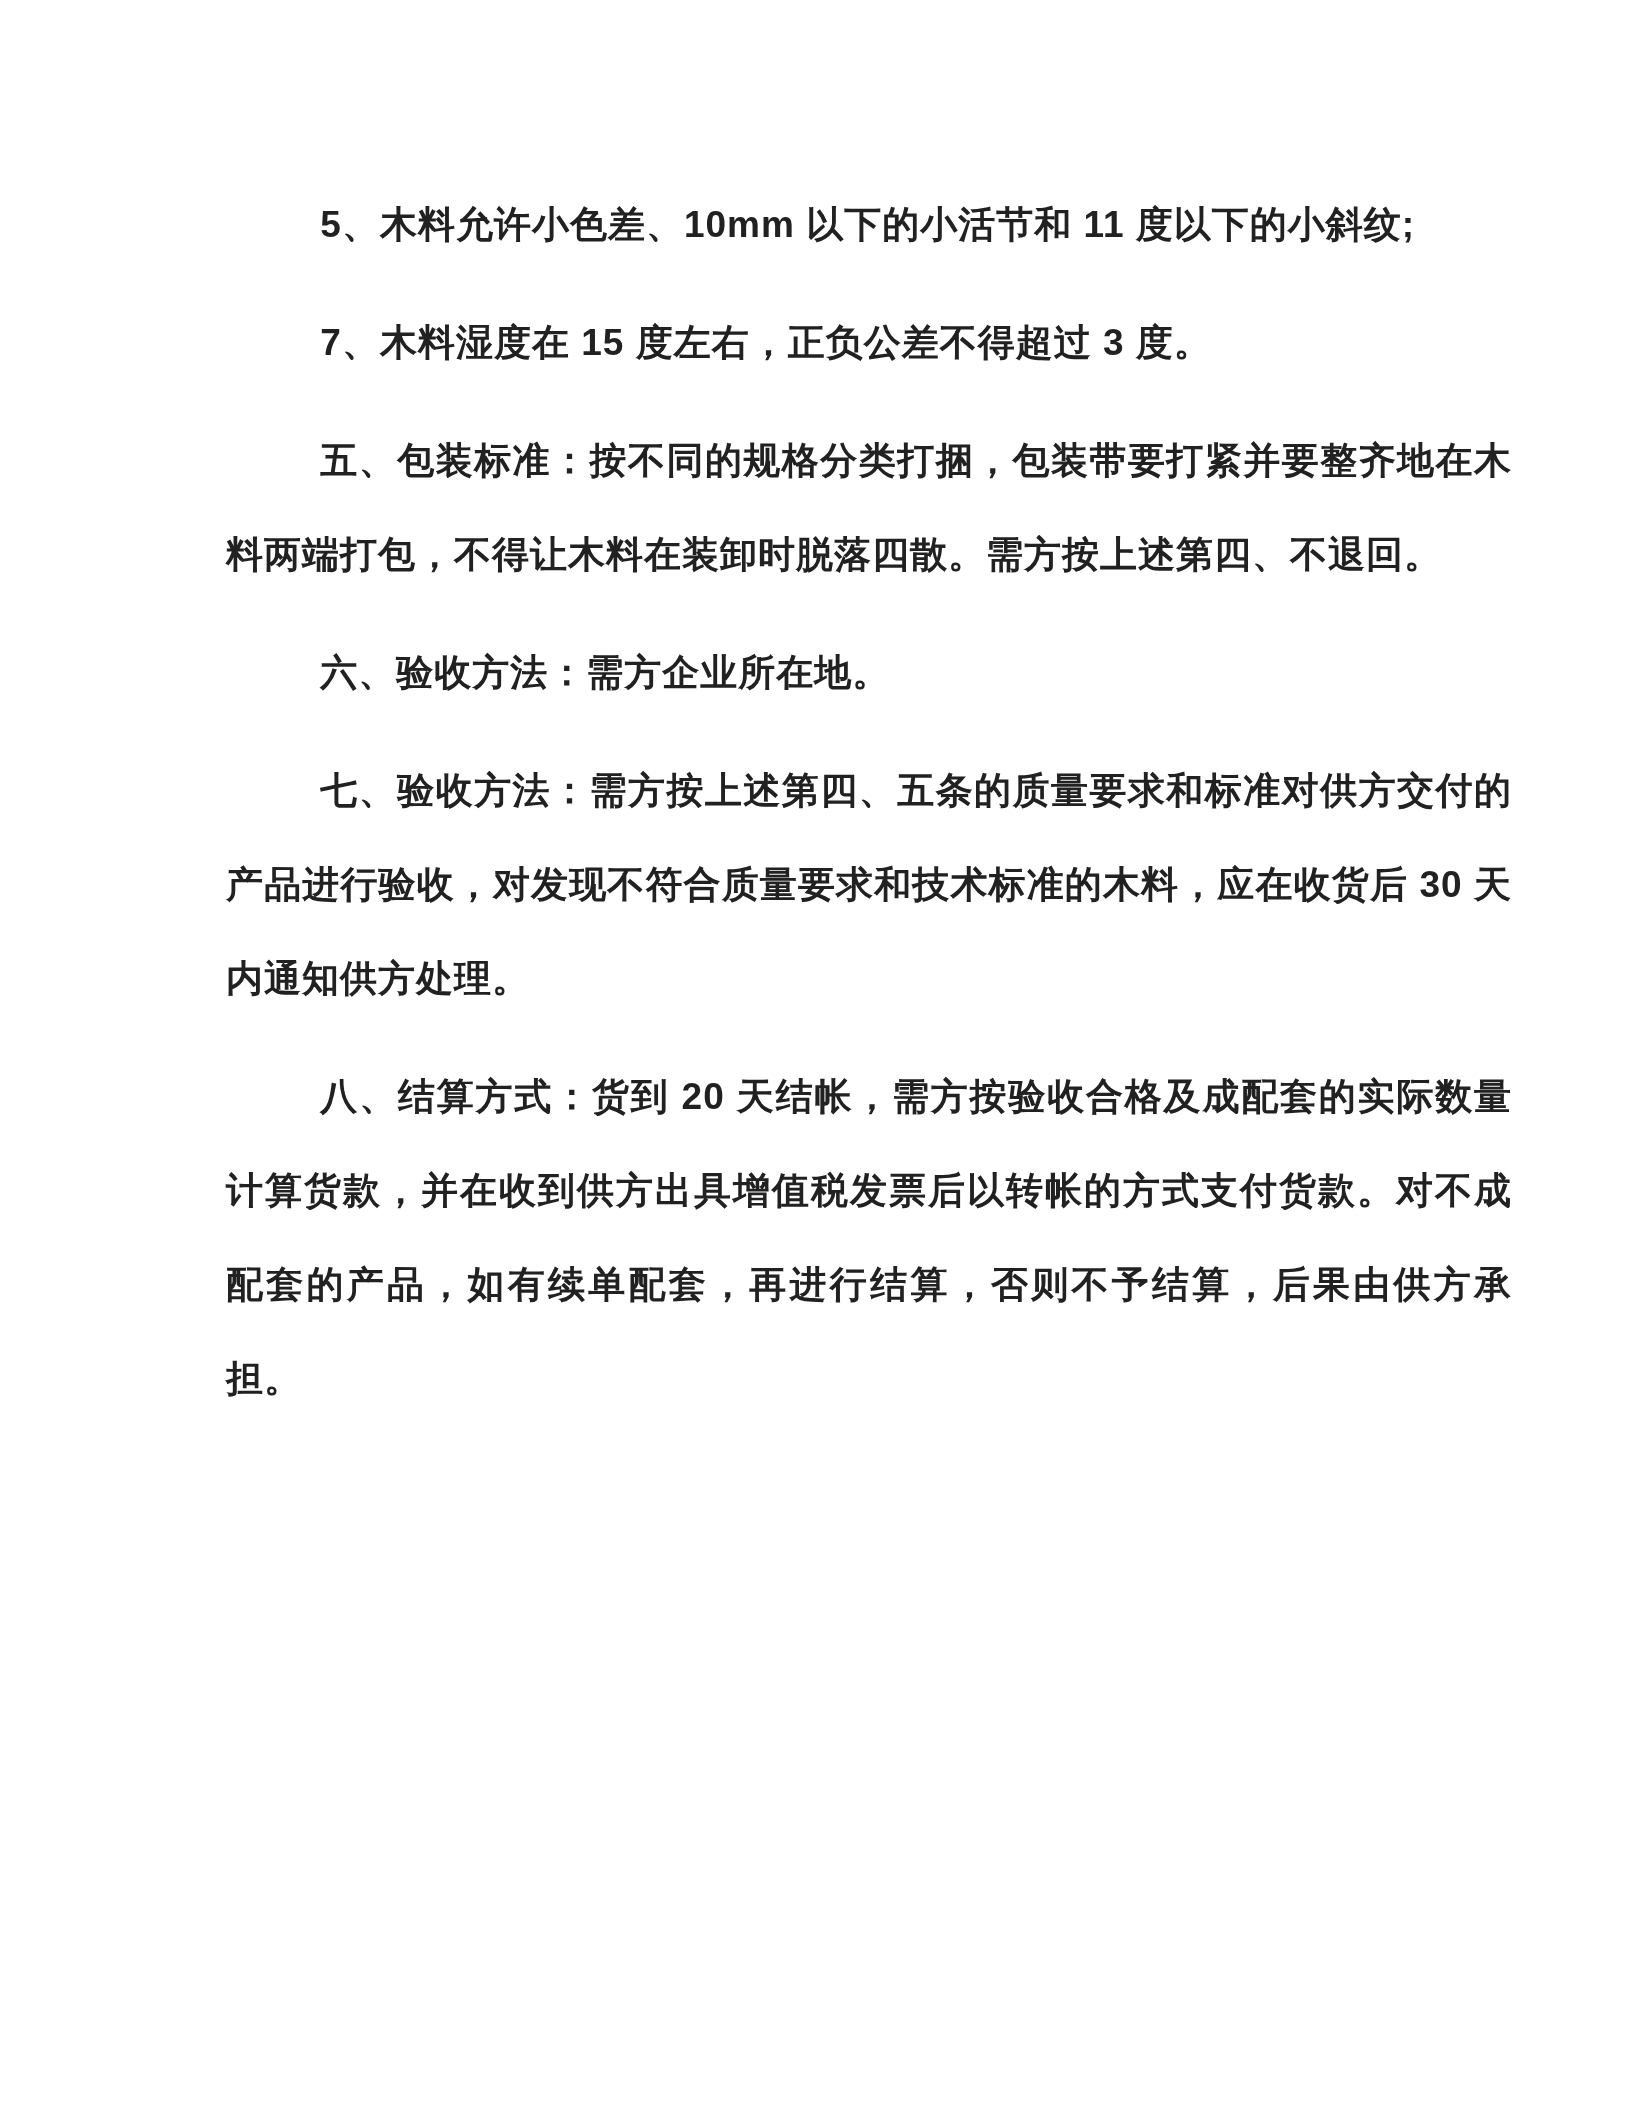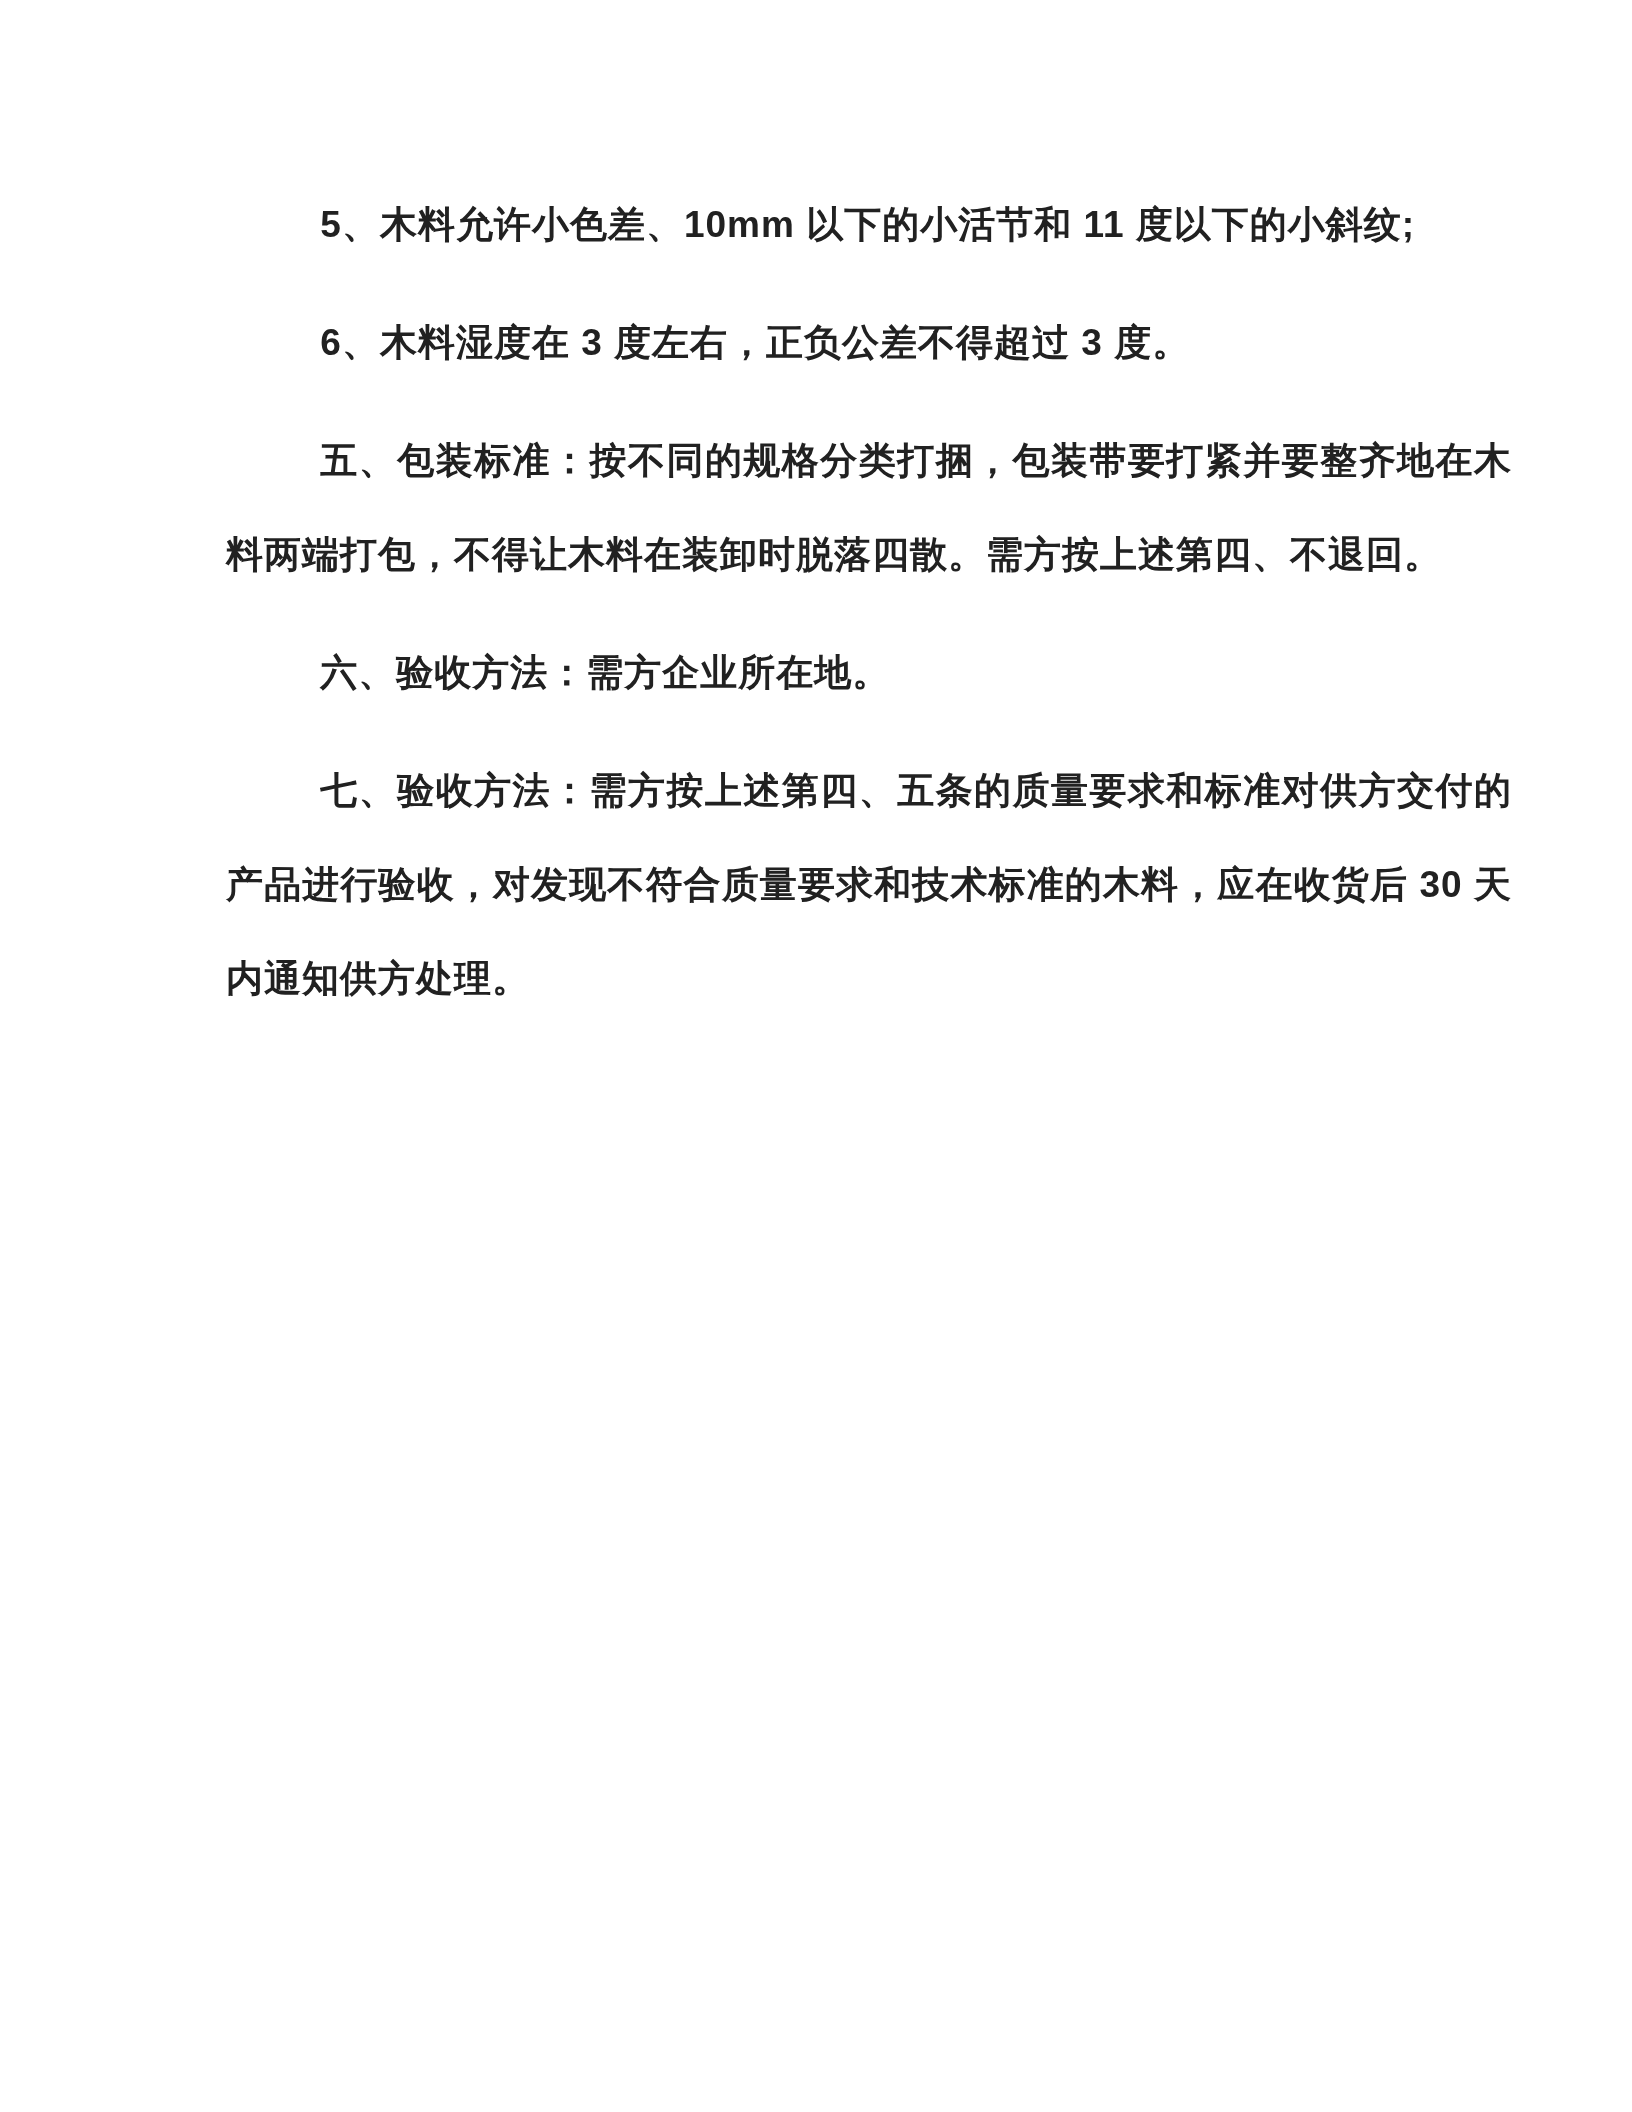--- a/index.html
+++ b/index.html
@@ -28,18 +28,19 @@
     color: #212121;
   }
   .doc-body p:last-child { margin-bottom: 0; }
 </style>
 </head>
 <body>
 
 <div class="page">
   <div class="doc-body">
     <p>5、木料允许小色差、10mm 以下的小活节和 11 度以下的小斜纹;</p>
-    <p>6、木料湿度在 3 度左右，正负公差不得超过 3 度。</p>
+    <p>7、木料湿度在 15 度左右，正负公差不得超过 3 度。</p>
     <p>五、包装标准：按不同的规格分类打捆，包装带要打紧并要整齐地在木料两端打包，不得让木料在装卸时脱落四散。需方按上述第四、不退回。</p>
     <p>六、验收方法：需方企业所在地。</p>
     <p>七、验收方法：需方按上述第四、五条的质量要求和标准对供方交付的产品进行验收，对发现不符合质量要求和技术标准的木料，应在收货后 30 天内通知供方处理。</p>
+    <p>八、结算方式：货到 20 天结帐，需方按验收合格及成配套的实际数量计算货款，并在收到供方出具增值税发票后以转帐的方式支付货款。对不成配套的产品，如有续单配套，再进行结算，否则不予结算，后果由供方承担。</p>
   </div>
 </div>
 
 </body></html>

